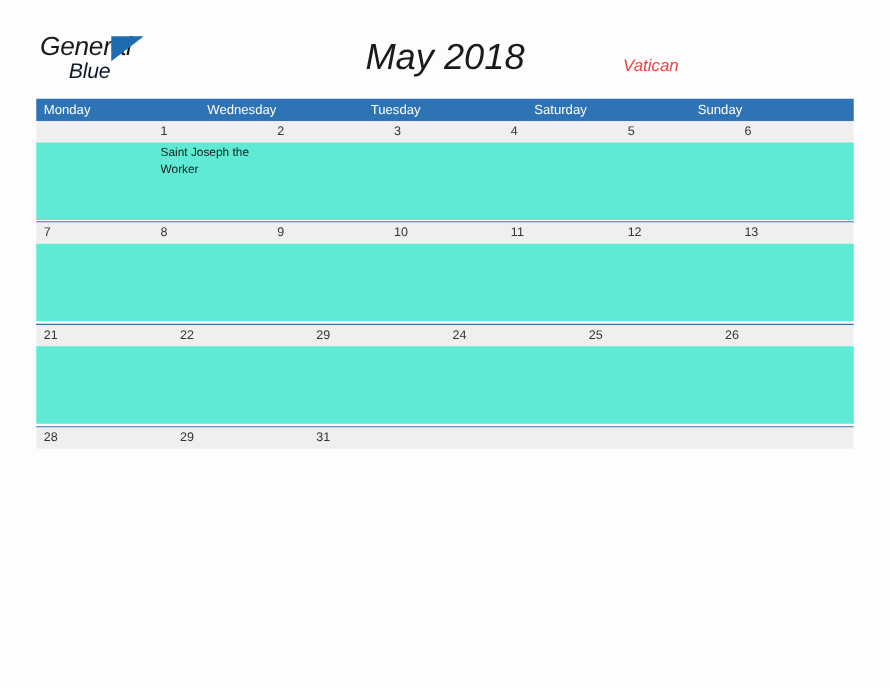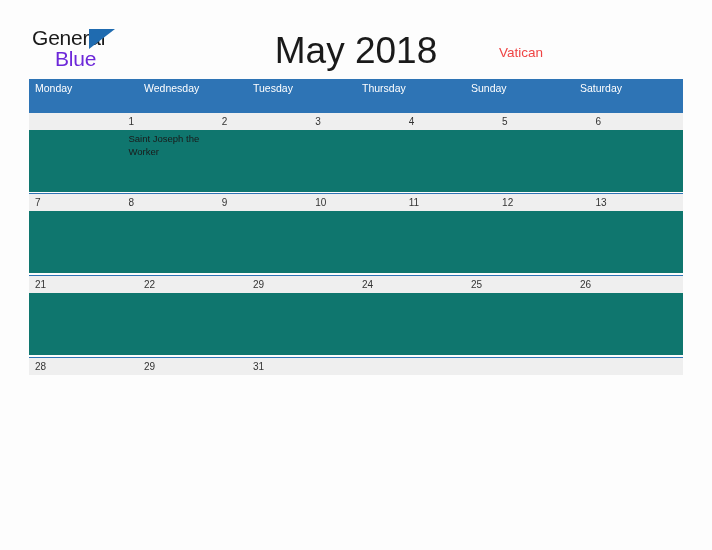--- a/index.html
+++ b/index.html
@@ -22,20 +22,21 @@
     box-sizing: border-box;
   }
 
   
   .header {
     position: absolute;
     left: 0;
     top: 0;
     width: 572px;
     height: 78px;
+    font-style: italic;
   }
 
   .logo {
     position: absolute;
     left: 32px;
     top: 26px;
     width: 160px;
     height: 48px;
   }
   .logo-general {
@@ -53,33 +54,33 @@
     top: 3px;
     width: 0;
     height: 0;
     border-left: 26px solid #1f6bb0;
     border-bottom: 20px solid transparent;
   }
   .logo-blue {
     position: absolute;
     left: 23px;
     top: 21px;
-    font-size: 21px;
+    font-size: 17px;
     letter-spacing: -0.2px;
-    color: #6d28d9;
+    color: #0f172a;
     font-family: "Liberation Sans", sans-serif;
   }
 
   .title {
     position: absolute;
     left: 0;
     top: 30px;
     width: 712px;
     text-align: center;
-    font-size: 37px;
+    font-size: 29px;
     color: #1a1a1a;
     font-family: "Liberation Sans", sans-serif;
   }
 
   .region {
     position: absolute;
     right: 29px;
     top: 45px;
     font-size: 13.5px;
     color: #ef4444;
@@ -91,21 +92,21 @@
   .calendar {
     position: absolute;
     left: 29px;
     top: 79px;
     width: 654px;
   }
 
   .weekday-row {
     display: flex;
     background: #2e74b5;
-    height: 34px;
+    height: 18px;
   }
   .weekday {
     flex: 1 1 0;
     color: #ffffff;
     font-size: 10.5px;
     line-height: 18px;
     padding-left: 6px;
     box-sizing: border-box;
     white-space: nowrap;
     overflow: hidden;
@@ -136,21 +137,21 @@
     box-sizing: border-box;
     padding-left: 6px;
     font-size: 10px;
     line-height: 17px;
     color: #333333;
   }
 
   .eventsrow {
     display: flex;
     height: 62px;
-    background: #0f766e;
+    background: #5eead4;
   }
   .eventcell {
     flex: 1 1 0;
     box-sizing: border-box;
     padding: 3px 8px 0 6px;
   }
   .event {
     font-size: 9.5px;
     line-height: 12.5px;
     color: #1a1a1a;
@@ -173,23 +174,22 @@
 
     <div class="region">Vatican</div>
 
   </div>
 
   <div class="calendar">
     <div class="weekday-row" id="weekday-row">
         <div class="weekday">Monday</div>
         <div class="weekday">Wednesday</div>
         <div class="weekday">Tuesday</div>
-        <div class="weekday">Thursday</div>
+        <div class="weekday">Saturday</div>
         <div class="weekday">Sunday</div>
-        <div class="weekday">Saturday</div>
       </div>
     <div id="weeks-container">
         <div class="week first">
           <div class="daterow">
             <div class="datecell"></div>
             <div class="datecell">1</div>
             <div class="datecell">2</div>
             <div class="datecell">3</div>
             <div class="datecell">4</div>
             <div class="datecell">5</div>

